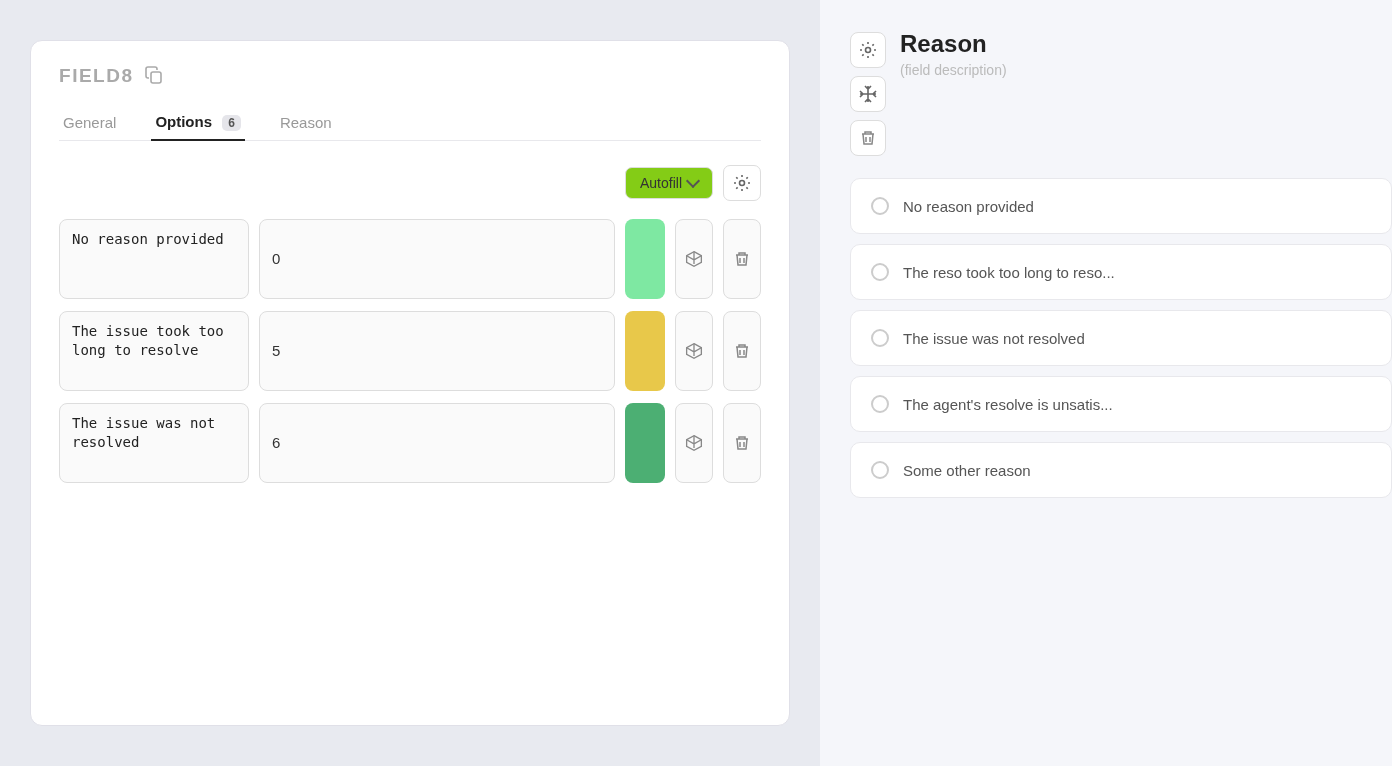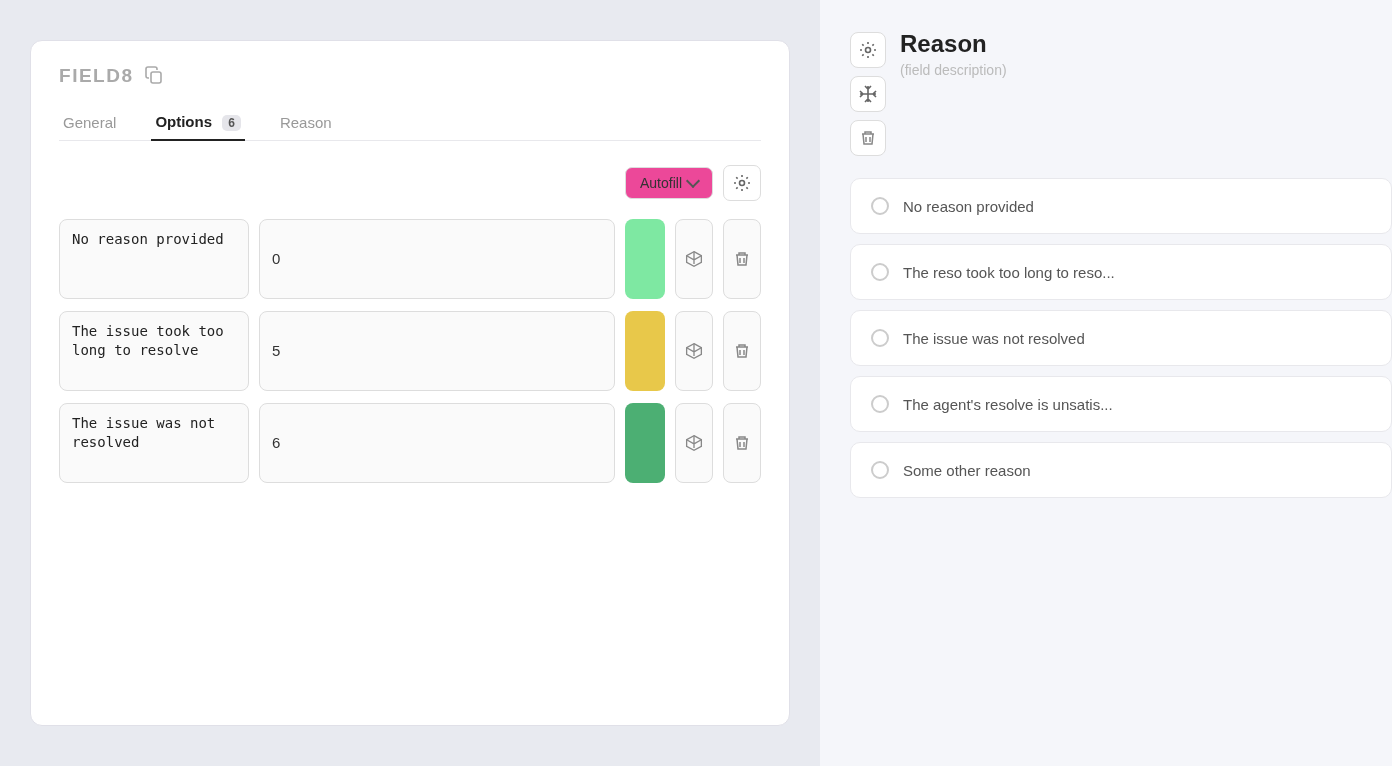--- a/index.html
+++ b/index.html
@@ -103,21 +103,21 @@
       justify-content: flex-end;
       align-items: center;
       gap: 10px;
       margin-bottom: 18px;
     }
 
     .autofill-btn {
       display: flex;
       align-items: center;
       gap: 6px;
-      background: #ec4899;
+      background: #84cc16;
       border: 1px solid #ddd;
       border-radius: 7px;
       padding: 7px 14px;
       font-size: 14px;
       color: #333;
       cursor: pointer;
     }
 
     .settings-btn {
       background: #fff;

